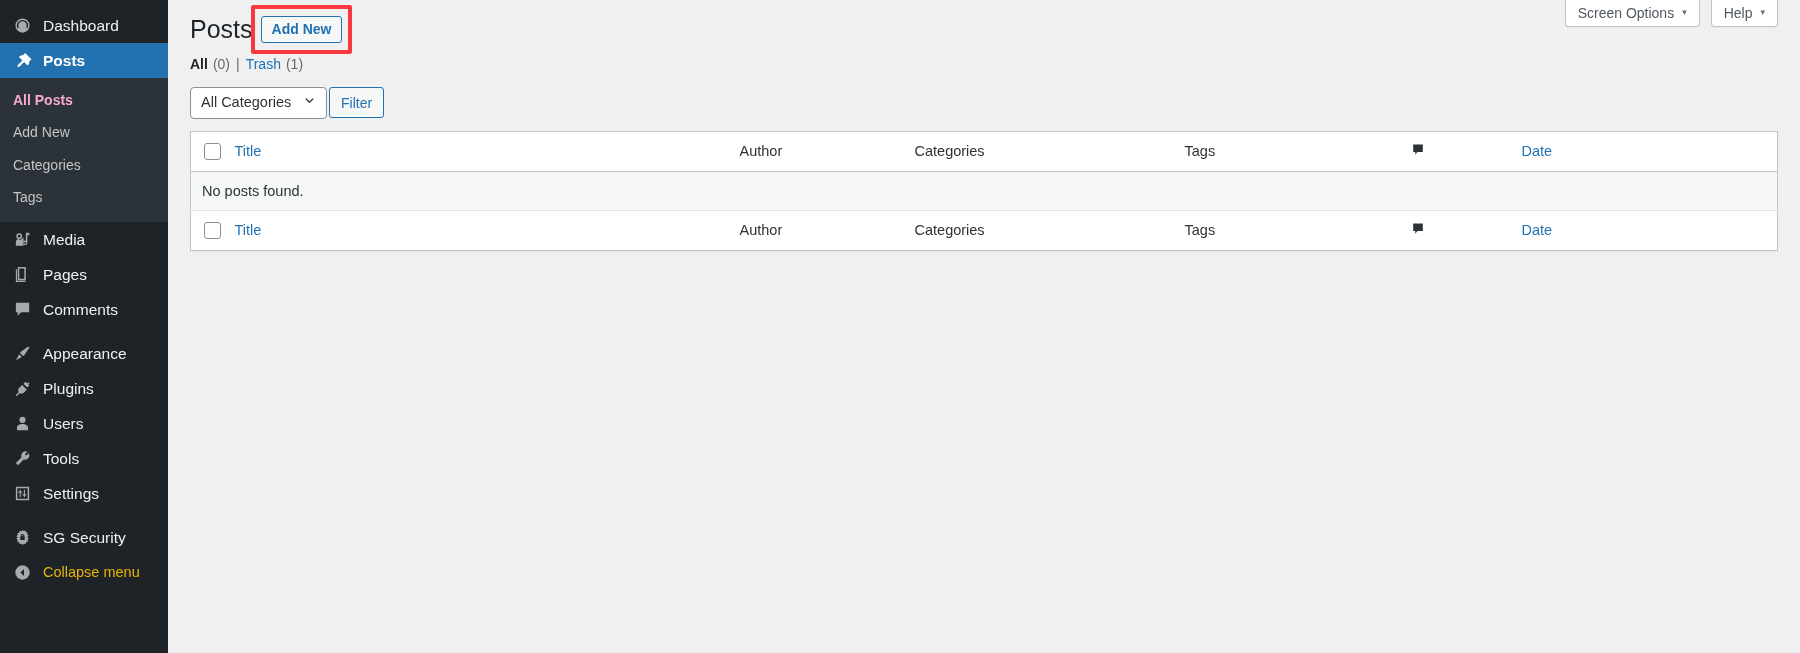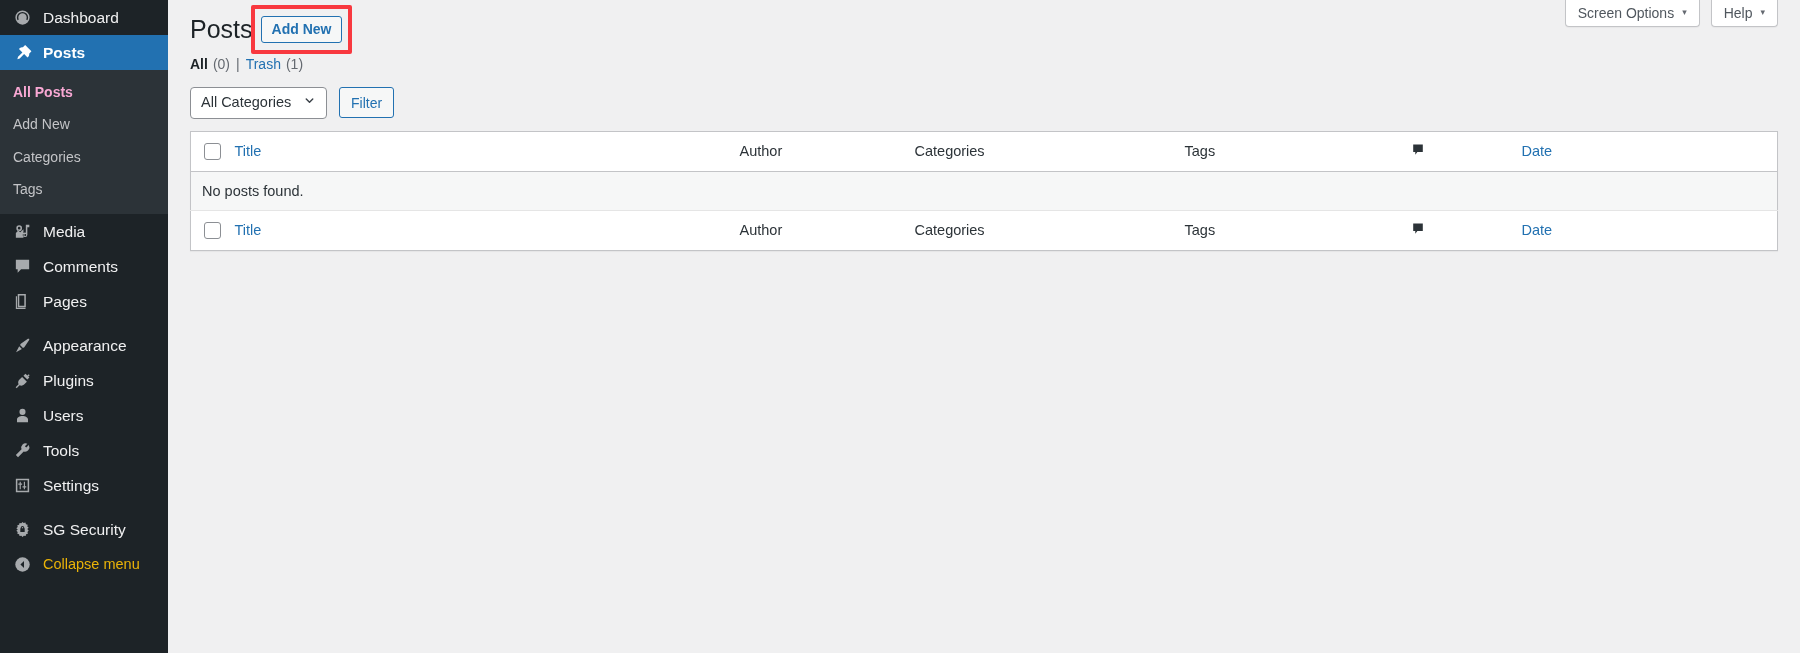--- a/index.html
+++ b/index.html
@@ -13,21 +13,21 @@
   }
   #app { position: relative; width: 1800px; height: 653px; display: flex; }
 
   
   #sidebar {
     width: 168px;
     min-width: 168px;
     background: #1d2327;
     color: #f0f0f1;
     position: relative;
-    padding-top: 0;
+    padding-top: 8px;
   }
   .menu-item {
     position: relative;
     display: flex;
     align-items: center;
     height: 35px;
     padding-left: 11px;
     font-size: 15.5px;
     color: #f0f0f1;
     cursor: pointer;
@@ -168,21 +168,21 @@
   }
   #status-links .cur { color: #1d2327; font-weight: 700; }
   #status-links .cnt { color: #646970; font-weight: 400; }
   #status-links a { color: #2271b1; text-decoration: none; cursor: pointer; }
   #status-links .sep { color: #646970; padding: 0 6px; }
 
   
   #filter-row {
     display: flex;
     align-items: center;
-    gap: 12px;
+    gap: 2px;
     padding-top: 12px;
     padding-bottom: 12px;
   }
   #category-select {
     appearance: none;
     -webkit-appearance: none;
     background: #fff;
     border: 1px solid #8c8f94;
     border-radius: 4px;
     color: #2c3338;
@@ -303,33 +303,33 @@
         <svg width="19" height="19" viewBox="0 0 20 20" fill="currentColor">
             <path d="M6.5 3.5a3 3 0 1 0 0 6 3 3 0 0 0 0-6zm0 1.6a1.4 1.4 0 1 1 0 2.8 1.4 1.4 0 0 1 0-2.8zM13.5 3v8.2a2.4 2.4 0 1 0 1.6 2.26V5.6h2.1V3h-3.7zm-.6 9.7a1 1 0 1 1 0 2 1 1 0 0 1 0-2zM3 11.5l2.6-2.6 2 2 3.4-3.4v9H3v-5z"></path>
           </svg>
       </span>
       <span>Media</span>
     </div>
 
     <div class="menu-item">
       <span class="mi-icon">
         <svg width="19" height="19" viewBox="0 0 20 20" fill="currentColor">
+            <path d="M5 2h8.5v14H5V2zm1.6 1.6v10.8h5.3V3.6H6.6zM3 4.4h1.2v12.2h9V18H3V4.4z"></path>
+          </svg>
+      </span>
+      <span>Pages</span>
+    </div>
+
+    <div class="menu-item">
+      <span class="mi-icon">
+        <svg width="19" height="19" viewBox="0 0 20 20" fill="currentColor">
             <path d="M3 3h14v10H8.5l-3.6 3.6V13H3V3z"></path>
           </svg>
       </span>
       <span>Comments</span>
-    </div>
-
-    <div class="menu-item">
-      <span class="mi-icon">
-        <svg width="19" height="19" viewBox="0 0 20 20" fill="currentColor">
-            <path d="M5 2h8.5v14H5V2zm1.6 1.6v10.8h5.3V3.6H6.6zM3 4.4h1.2v12.2h9V18H3V4.4z"></path>
-          </svg>
-      </span>
-      <span>Pages</span>
     </div>
 
     <div class="menu-gap"></div>
 
     <div class="menu-item">
       <span class="mi-icon">
         <svg width="19" height="19" viewBox="0 0 20 20" fill="currentColor">
             <path d="M17.2 3.1c-.4-.4-1-.4-1.5-.1L8.2 8.1l-.8 1.4 3.1 3.1 1.4-.8 5.1-7.5c.3-.4.3-.9-.1-1.2zM6.5 10.8 3.2 17l6.2-3.3-2.9-2.9z"></path>
           </svg>
       </span>

